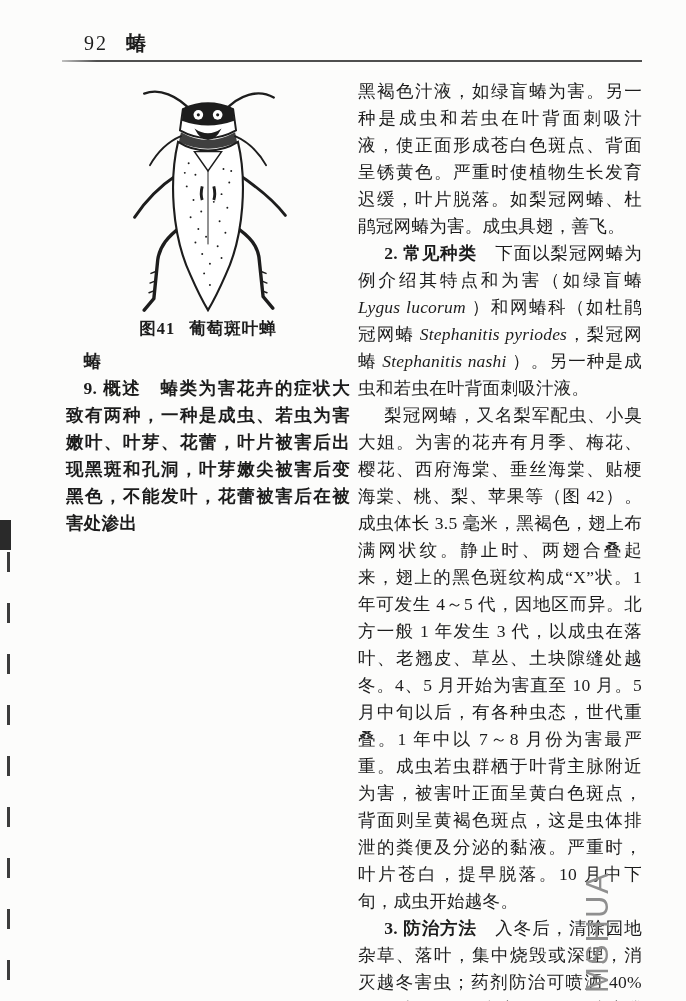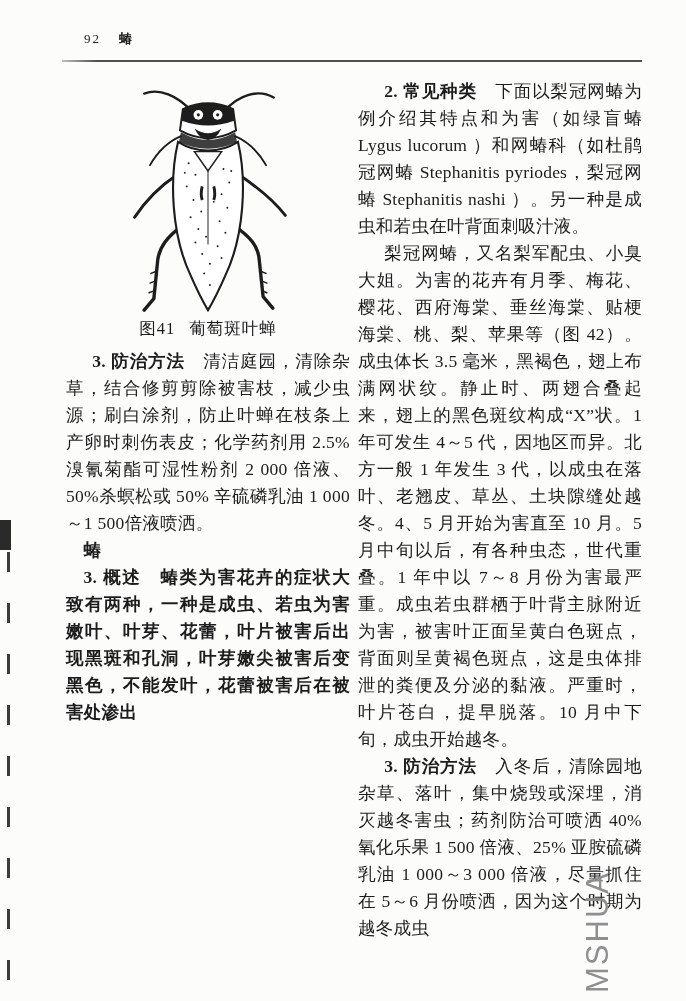--- a/index.html
+++ b/index.html
@@ -1,31 +1,31 @@
 <!DOCTYPE html>
 <html><head>
 <meta charset="utf-8">
 <style>
   html,body{margin:0;padding:0;}
   body{background:#e8e8e8;font-family:"Liberation Serif","DejaVu Serif",serif;}
   .page{position:relative;width:686px;height:1001px;background:#fcfcfb;overflow:hidden;color:#1c1c1c;}
-  .hdr{position:absolute;top:30px;left:84px;font-size:13px;letter-spacing:2px;}
+  .hdr{position:absolute;top:30px;left:84px;font-size:20px;letter-spacing:2px;}
   .hdr .chap{margin-left:18px;font-weight:bold;}
   .hdr-rule{position:absolute;top:60px;left:62px;width:580px;height:2px;
     background:linear-gradient(to right, rgba(80,80,80,.35), #4f4f4f 6%, #4f4f4f);}
   .columns{position:absolute;top:78px;left:66px;width:576px;display:flex;gap:8px;}
   .col{width:284px;font-size:17.5px;line-height:27px;letter-spacing:.3px;}
   .para{margin:0;text-align:justify;text-justify:inter-ideograph;}
   .ind{text-indent:1.5em;}
   .sect-head{text-indent:1em;font-weight:bold;}
   .bd{font-weight:bold;font-family:Liberation Serif, serif;}
-  .lat{font-family:"Liberation Serif",serif;letter-spacing:.2px;}
+  .lat{font-style:italic;font-family:"Liberation Serif",serif;letter-spacing:.2px;}
   .figure-block{width:100%;}
   .fig-art{display:block;margin:4px auto 0 auto;}
-  .fig-caption{text-align:center;font-weight:normal;font-size:16.5px;line-height:26px;margin:2px 0 6px 0;letter-spacing:1px;}
+  .fig-caption{text-align:center;font-weight:bold;font-size:16.5px;line-height:26px;margin:2px 0 6px 0;letter-spacing:1px;}
   .fig-caption .cap-gap{display:inline-block;width:14px;}
   .edge-marks{position:absolute;left:7px;top:552px;width:3px;height:449px;
     background:repeating-linear-gradient(to bottom,#3c3c3c 0 20px,transparent 20px 51px);}
   .edge-block{position:absolute;left:0;top:520px;width:11px;height:30px;background:#2a2a2a;}
   .watermark{position:absolute;left:616px;top:865px;width:132px;height:132px;}
   .watermark span{position:absolute;left:0;bottom:0;transform:rotate(-90deg);transform-origin:0 100%;
     color:#8f8f8f;font-family:"Liberation Sans","DejaVu Sans",sans-serif;font-size:31px;letter-spacing:2px;
     display:inline-block;padding-left:4px;}
 </style>
 </head>
@@ -105,26 +105,26 @@
             <circle cx="116" cy="124" r="1"></circle>
               <circle cx="86" cy="94" r="1"></circle>
               <circle cx="134" cy="92" r="1"></circle>
           </g>
         </svg>
         <div class="fig-caption">
           <span>图41</span><span class="cap-gap"></span><span>葡萄斑叶蝉</span>
         </div>
       </div>
 
-      <p class="para ind"><span class="bd">3. 防治方法</span><span>　清洁庭园，清除杂草，结合修剪剪除被害枝，减少虫源；刷白涂剂，防止叶蝉在枝条上产卵时刺伤表皮；化学药剂用 2.5%溴氰菊酯可湿性粉剂 2 000 倍液、50%杀螟松或 50% 辛硫磷乳油 1 000～1 500倍液喷洒。</span></p>
       <p class="para sect-head"><span class="bd">蝽</span></p>
-      <p class="para sect-head"><span class="bd">3. 概述</span><span>　蝽类为害花卉的症状大致有两种，一种是成虫、若虫为害嫩叶、叶芽、花蕾，叶片被害后出现黑斑和孔洞，叶芽嫩尖被害后变黑色，不能发叶，花蕾被害后在被害处渗出</span></p>
+      <p class="para sect-head"><span class="bd">9. 概述</span><span>　蝽类为害花卉的症状大致有两种，一种是成虫、若虫为害嫩叶、叶芽、花蕾，叶片被害后出现黑斑和孔洞，叶芽嫩尖被害后变黑色，不能发叶，花蕾被害后在被害处渗出</span></p>
     </div>
 
     <div class="col">
+      <p class="para"><span>黑褐色汁液，如绿盲蝽为害。另一种是成虫和若虫在叶背面刺吸汁液，使正面形成苍白色斑点、背面呈锈黄色。严重时使植物生长发育迟缓，叶片脱落。如梨冠网蝽、杜鹃冠网蝽为害。成虫具翅，善飞。</span></p>
       <p class="para ind"><span class="bd">2. 常见种类</span><span>　下面以梨冠网蝽为例介绍其特点和为害（如绿盲蝽 </span><span class="lat">Lygus lucorum</span><span> ）和网蝽科（如杜鹃冠网蝽 </span><span class="lat">Stephanitis pyriodes</span><span>，梨冠网蝽 </span><span class="lat">Stephanitis nashi</span><span> ）。另一种是成虫和若虫在叶背面刺吸汁液。</span></p>
       <p class="para ind"><span>梨冠网蝽，又名梨军配虫、小臭大姐。为害的花卉有月季、梅花、樱花、西府海棠、垂丝海棠、贴梗海棠、桃、梨、苹果等（图 42）。成虫体长 3.5 毫米，黑褐色，翅上布满网状纹。静止时、两翅合叠起来，翅上的黑色斑纹构成“X”状。1 年可发生 4～5 代，因地区而异。北方一般 1 年发生 3 代，以成虫在落叶、老翘皮、草丛、土块隙缝处越冬。4、5 月开始为害直至 10 月。5 月中旬以后，有各种虫态，世代重叠。1 年中以 7～8 月份为害最严重。成虫若虫群栖于叶背主脉附近为害，被害叶正面呈黄白色斑点，背面则呈黄褐色斑点，这是虫体排泄的粪便及分泌的黏液。严重时，叶片苍白，提早脱落。10 月中下旬，成虫开始越冬。</span></p>
       <p class="para ind"><span class="bd">3. 防治方法</span><span>　入冬后，清除园地杂草、落叶，集中烧毁或深埋，消灭越冬害虫；药剂防治可喷洒 40%氧化乐果 1 500 倍液、25% 亚胺硫磷乳油 1 000～3 000 倍液，尽量抓住在 5～6 月份喷洒，因为这个时期为越冬成虫</span></p>
     </div>
 
   </div>
 
   <div class="edge-block"></div>
   <div class="edge-marks"></div>
 

